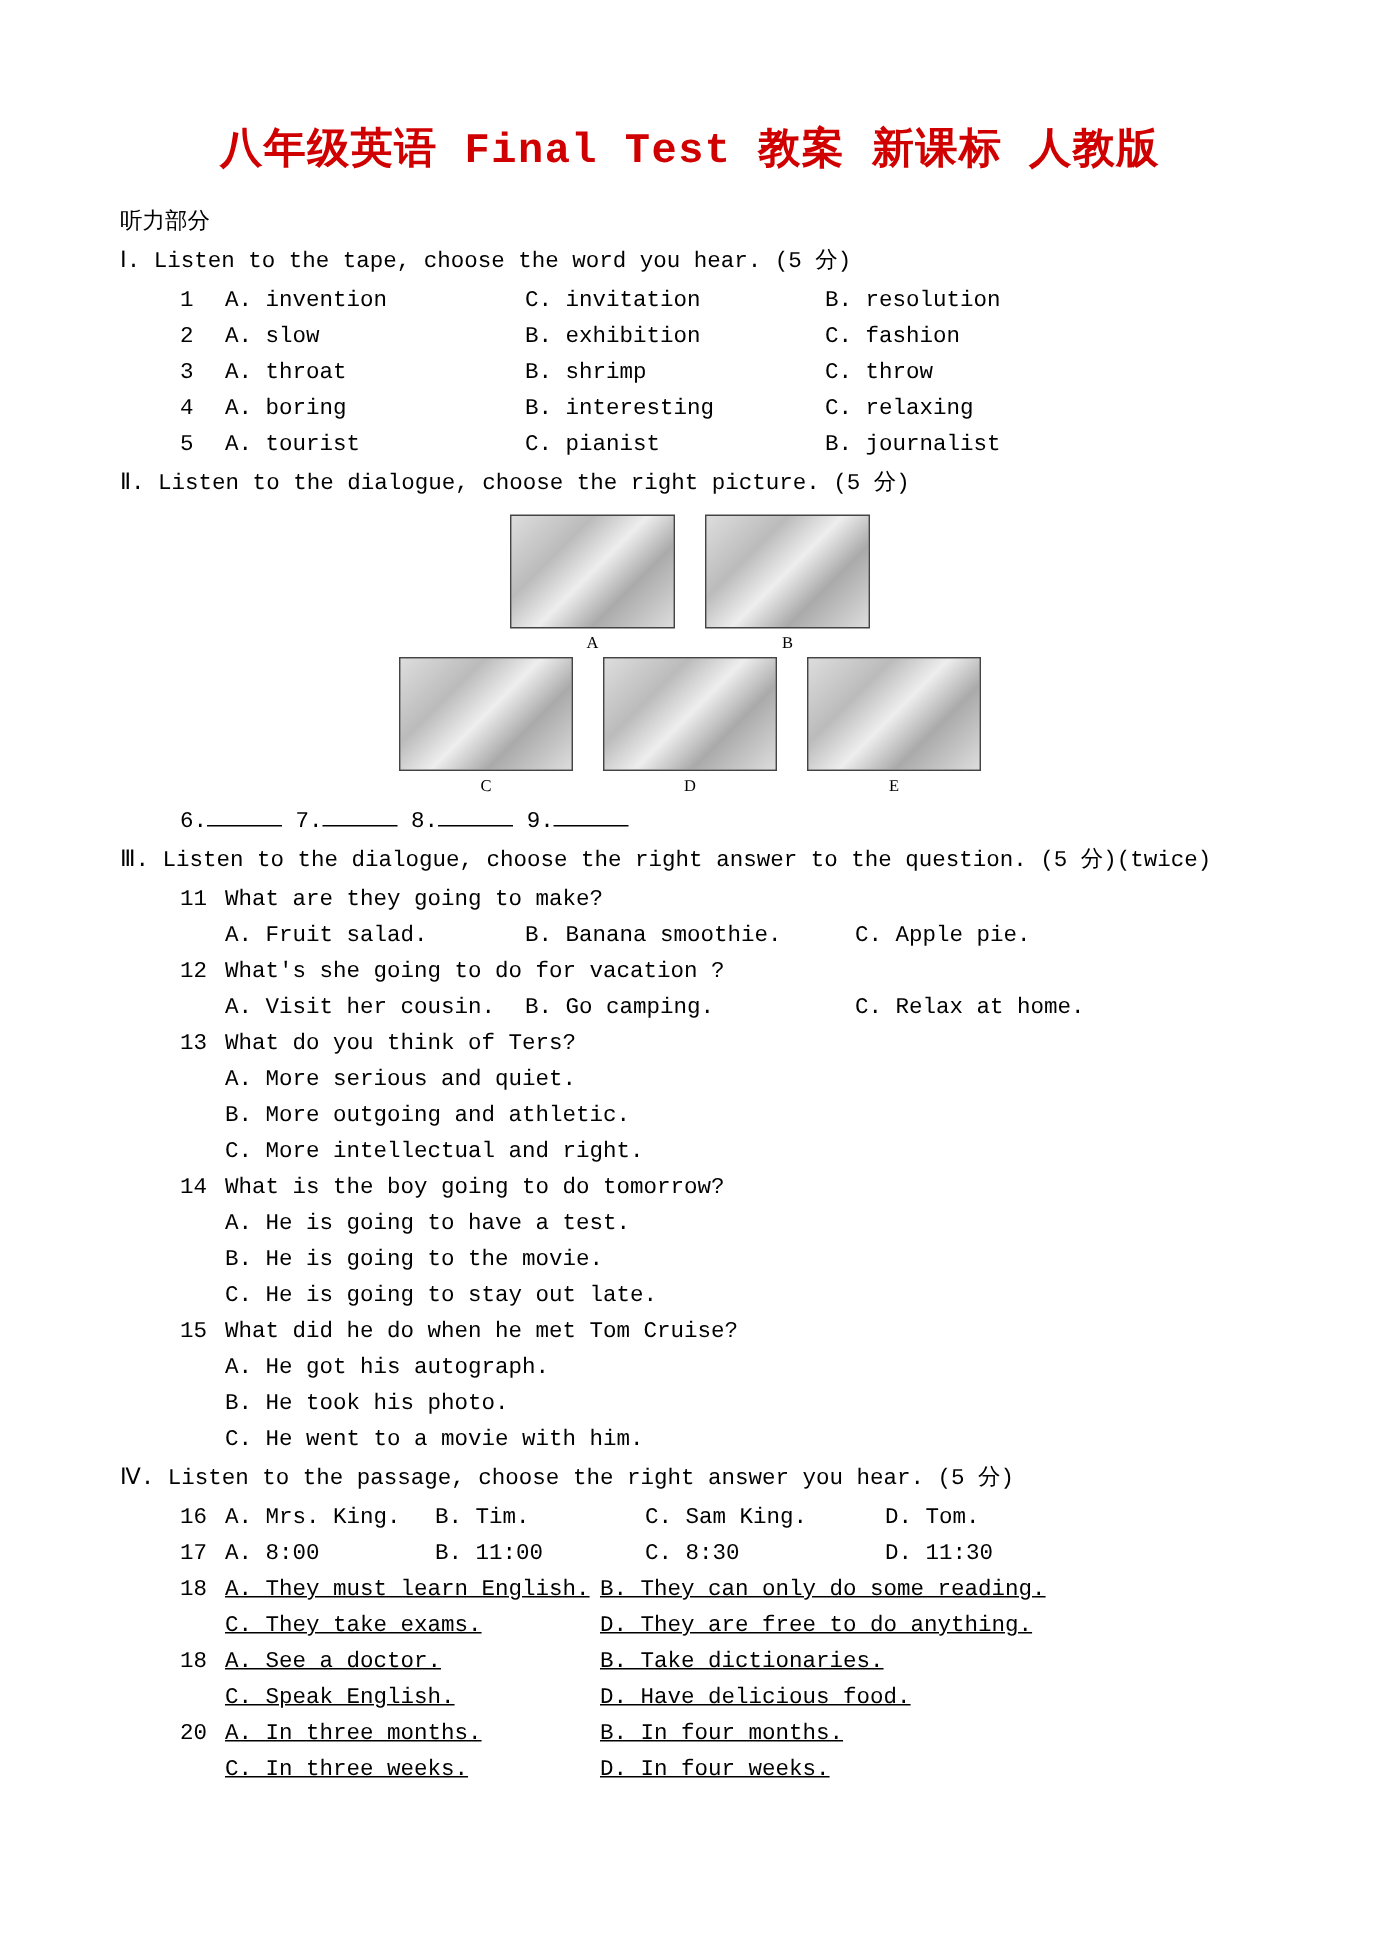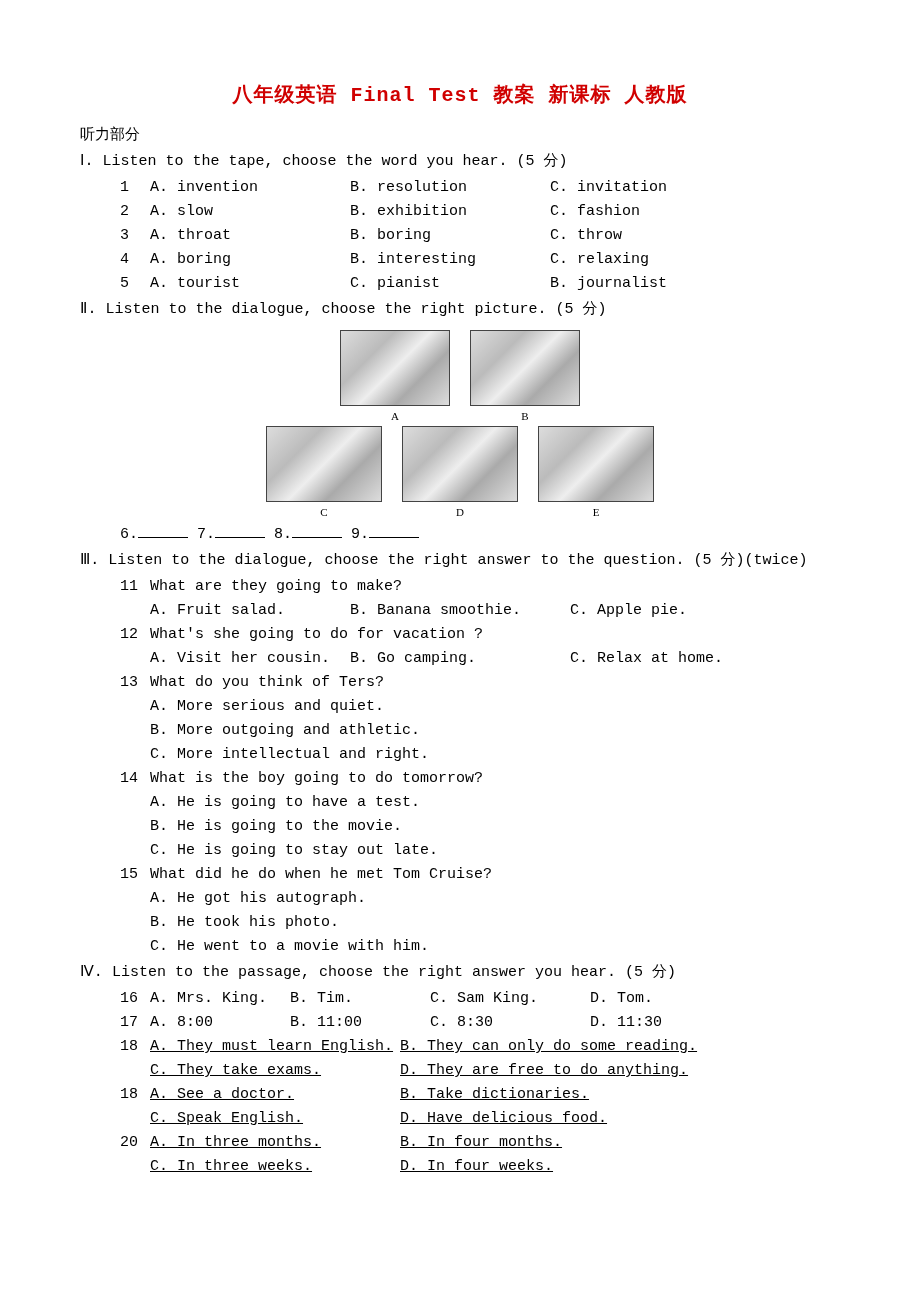--- a/index.html
+++ b/index.html
@@ -10,21 +10,21 @@
     margin: 0;
     padding: 80px 80px 60px 80px;
     width: 920px;
     box-sizing: border-box;
     line-height: 1.6;
   }
   .title {
     text-align: center;
     font-weight: bold;
     color: #d00000;
-    font-size: 20px;
+    font-size: 28px;
     letter-spacing: 1px;
     margin-bottom: 12px;
   }
   .section-head {
     margin-top: 2px;
     margin-bottom: 2px;
   }
   .roman {
     display: inline;
   }
@@ -122,37 +122,37 @@
 
 <div class="section-head">
   <span class="roman">Ⅰ.</span>
   <span class="instr">Listen to the tape, choose the word you hear. (5 分)</span>
 </div>
 
 <div class="q-row">
   <div class="q-num">1</div>
   <div class="col3">
     <div>A. invention</div>
+    <div>C. invitation</div>
     <div>B. resolution</div>
-    <div>C. invitation</div>
   </div>
 </div>
 <div class="q-row">
   <div class="q-num">2</div>
   <div class="col3">
     <div>A. slow</div>
     <div>B. exhibition</div>
     <div>C. fashion</div>
   </div>
 </div>
 <div class="q-row">
   <div class="q-num">3</div>
   <div class="col3">
     <div>A. throat</div>
-    <div>B. boring</div>
+    <div>B. shrimp</div>
     <div>C. throw</div>
   </div>
 </div>
 <div class="q-row">
   <div class="q-num">4</div>
   <div class="col3">
     <div>A. boring</div>
     <div>B. interesting</div>
     <div>C. relaxing</div>
   </div>

